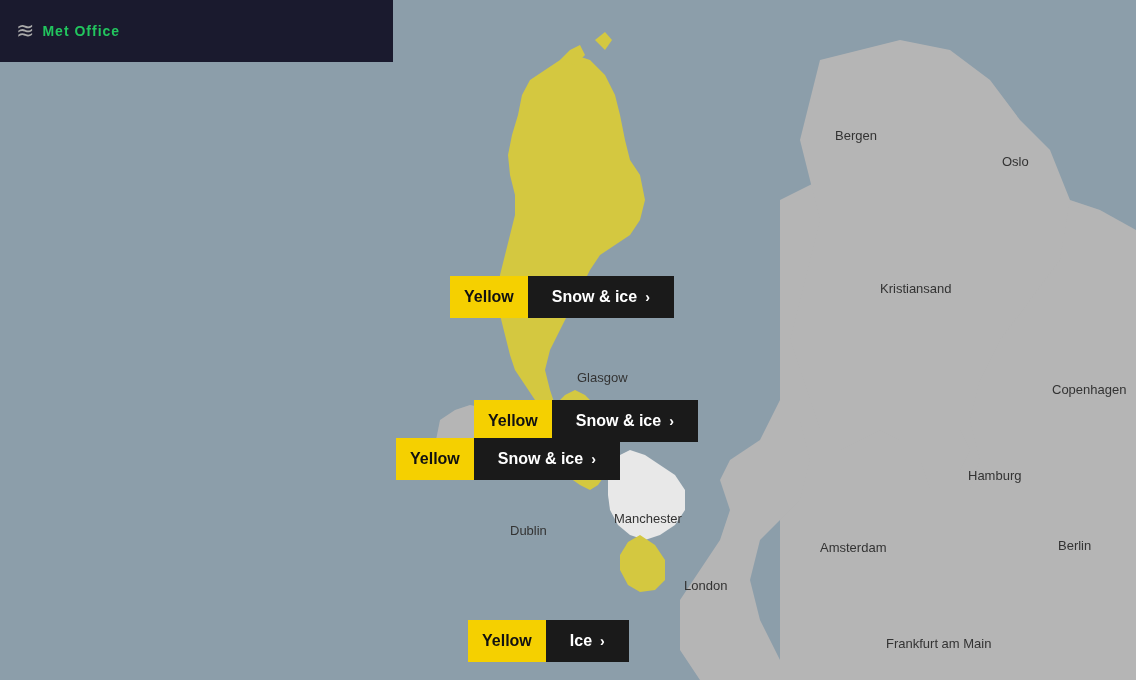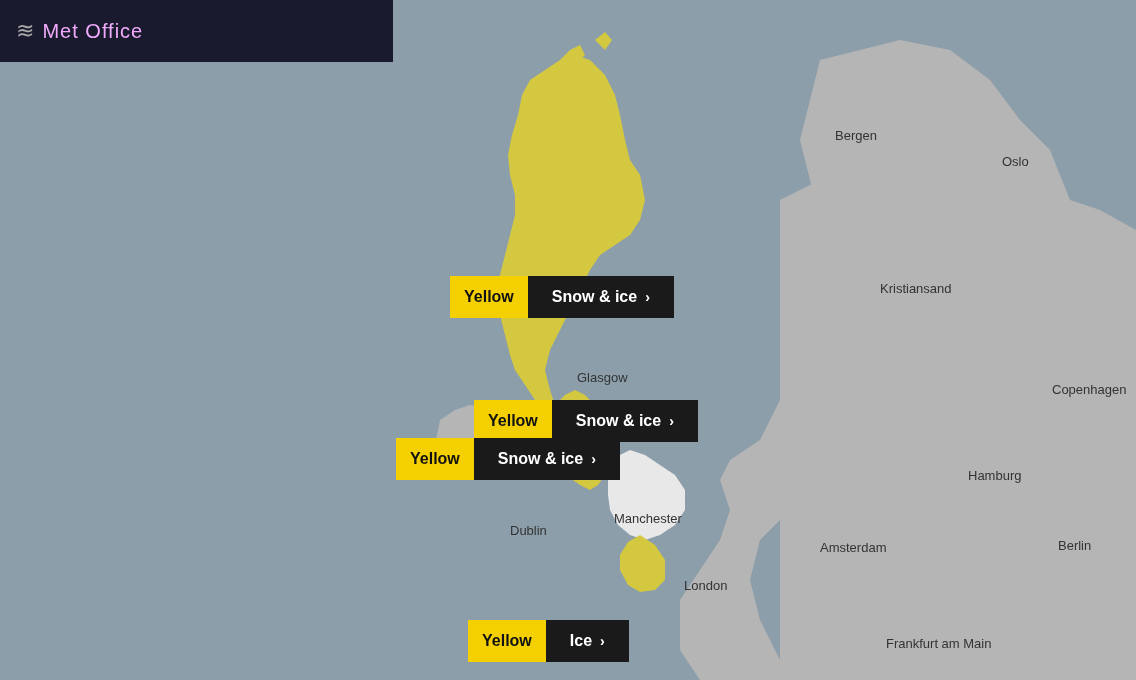--- a/index.html
+++ b/index.html
@@ -37,23 +37,23 @@
       align-items: center;
       gap: 8px;
     }
 
     .logo-waves {
       font-size: 22px;
       color: #aaa;
     }
 
     .logo-text {
-      font-size: 20px;
-      color: #f0abfc;
-      font-weight: 400;
+      font-size: 14px;
+      color: #22c55e;
+      font-weight: 700;
       letter-spacing: 1px;
     }
 
     
     #map-svg {
       position: absolute;
       top: 0; left: 0;
       width: 100%;
       height: 100%;
     }

